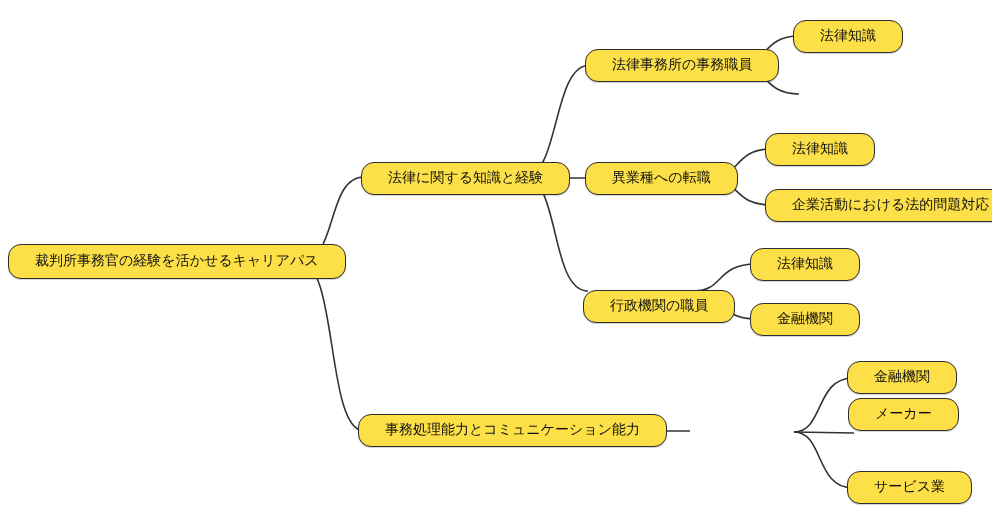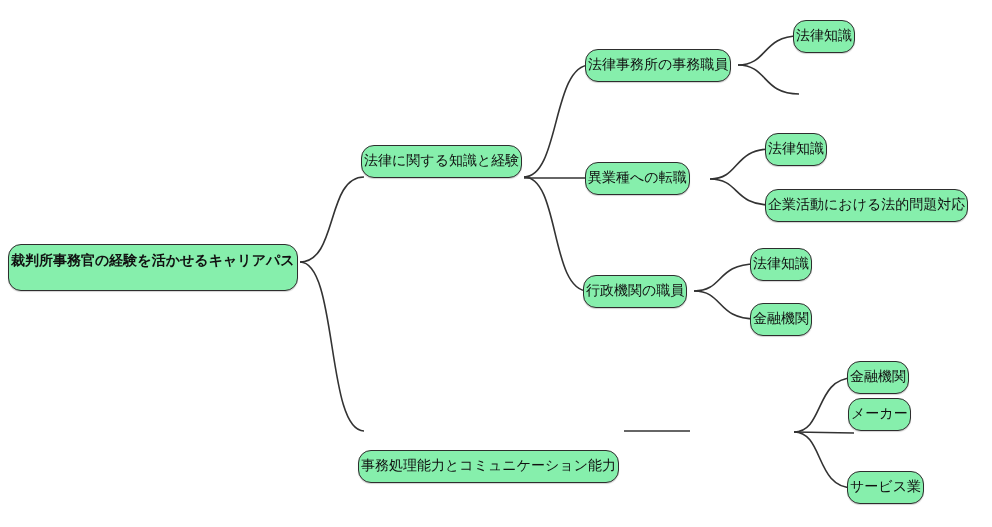--- a/index.html
+++ b/index.html
@@ -9,30 +9,30 @@
     background:#ffffff;
     font-family:"DejaVu Sans","Liberation Sans",sans-serif;
     overflow:hidden;
   }
   .edges{position:absolute;left:0;top:0;z-index:1;}
   .edges path{fill:none;stroke:#333333;stroke-width:1.6px;}
   .node{
     position:absolute;z-index:2;
     box-sizing:border-box;
     height:33px;line-height:29px;
-    padding:0 2px;
-    background:#86efac;
+    padding:0 26px;
+    background:#fde047;
     border:1.6px solid #2e2e2e;
     border-radius:13px;
     font-size:14px;color:#111111;
     white-space:nowrap;
     text-align:center;
     box-shadow:0 1px 1px rgba(0,0,0,0.18);
   }
-  .node.root{height:47px;line-height:31px;font-weight:bold;}
+  .node.root{height:35px;line-height:31px;}
 </style>
 </head>
 <body>
 
 <div class="canvas">
 
   <svg class="edges" width="992" height="527" viewBox="0 0 992 527">
     <path d="M 300 262 C 338 262, 326 177, 364 177"></path>
     <path d="M 300 262 C 338 262, 326 431, 364 431"></path>
     <path d="M 524 177 C 560 177, 552 65, 590 65"></path>
@@ -45,26 +45,26 @@
     <path d="M 694 291 C 724 291, 716 264, 756 264"></path>
     <path d="M 694 291 C 724 291, 716 319, 756 319"></path>
     <path d="M 624 431 L 690 431"></path>
     <path d="M 794 432 C 824 432, 815 378, 853 378"></path>
     <path d="M 794 432 L 854 433"></path>
     <path d="M 794 432 C 824 432, 815 488, 853 488"></path>
   </svg>
 
   <div class="node root" style="left:8px;top:244px;">裁判所事務官の経験を活かせるキャリアパス</div>
 
-  <div class="node" style="left:361px;top:145px;">法律に関する知識と経験</div>
-  <div class="node" style="left:358px;top:414px;margin-top:36px;">事務処理能力とコミュニケーション能力</div>
+  <div class="node" style="left:361px;top:162px;">法律に関する知識と経験</div>
+  <div class="node" style="left:358px;top:414px;">事務処理能力とコミュニケーション能力</div>
 
   <div class="node" style="left:585px;top:49px;">法律事務所の事務職員</div>
   <div class="node" style="left:585px;top:162px;">異業種への転職</div>
-  <div class="node" style="left:583px;top:275px;">行政機関の職員</div>
+  <div class="node" style="left:583px;top:290px;">行政機関の職員</div>
 
   <div class="node" style="left:793px;top:20px;">法律知識</div>
 
   <div class="node" style="left:765px;top:133px;">法律知識</div>
   <div class="node" style="left:765px;top:189px;">企業活動における法的問題対応</div>
 
   <div class="node" style="left:750px;top:248px;">法律知識</div>
   <div class="node" style="left:750px;top:303px;">金融機関</div>
 
 

